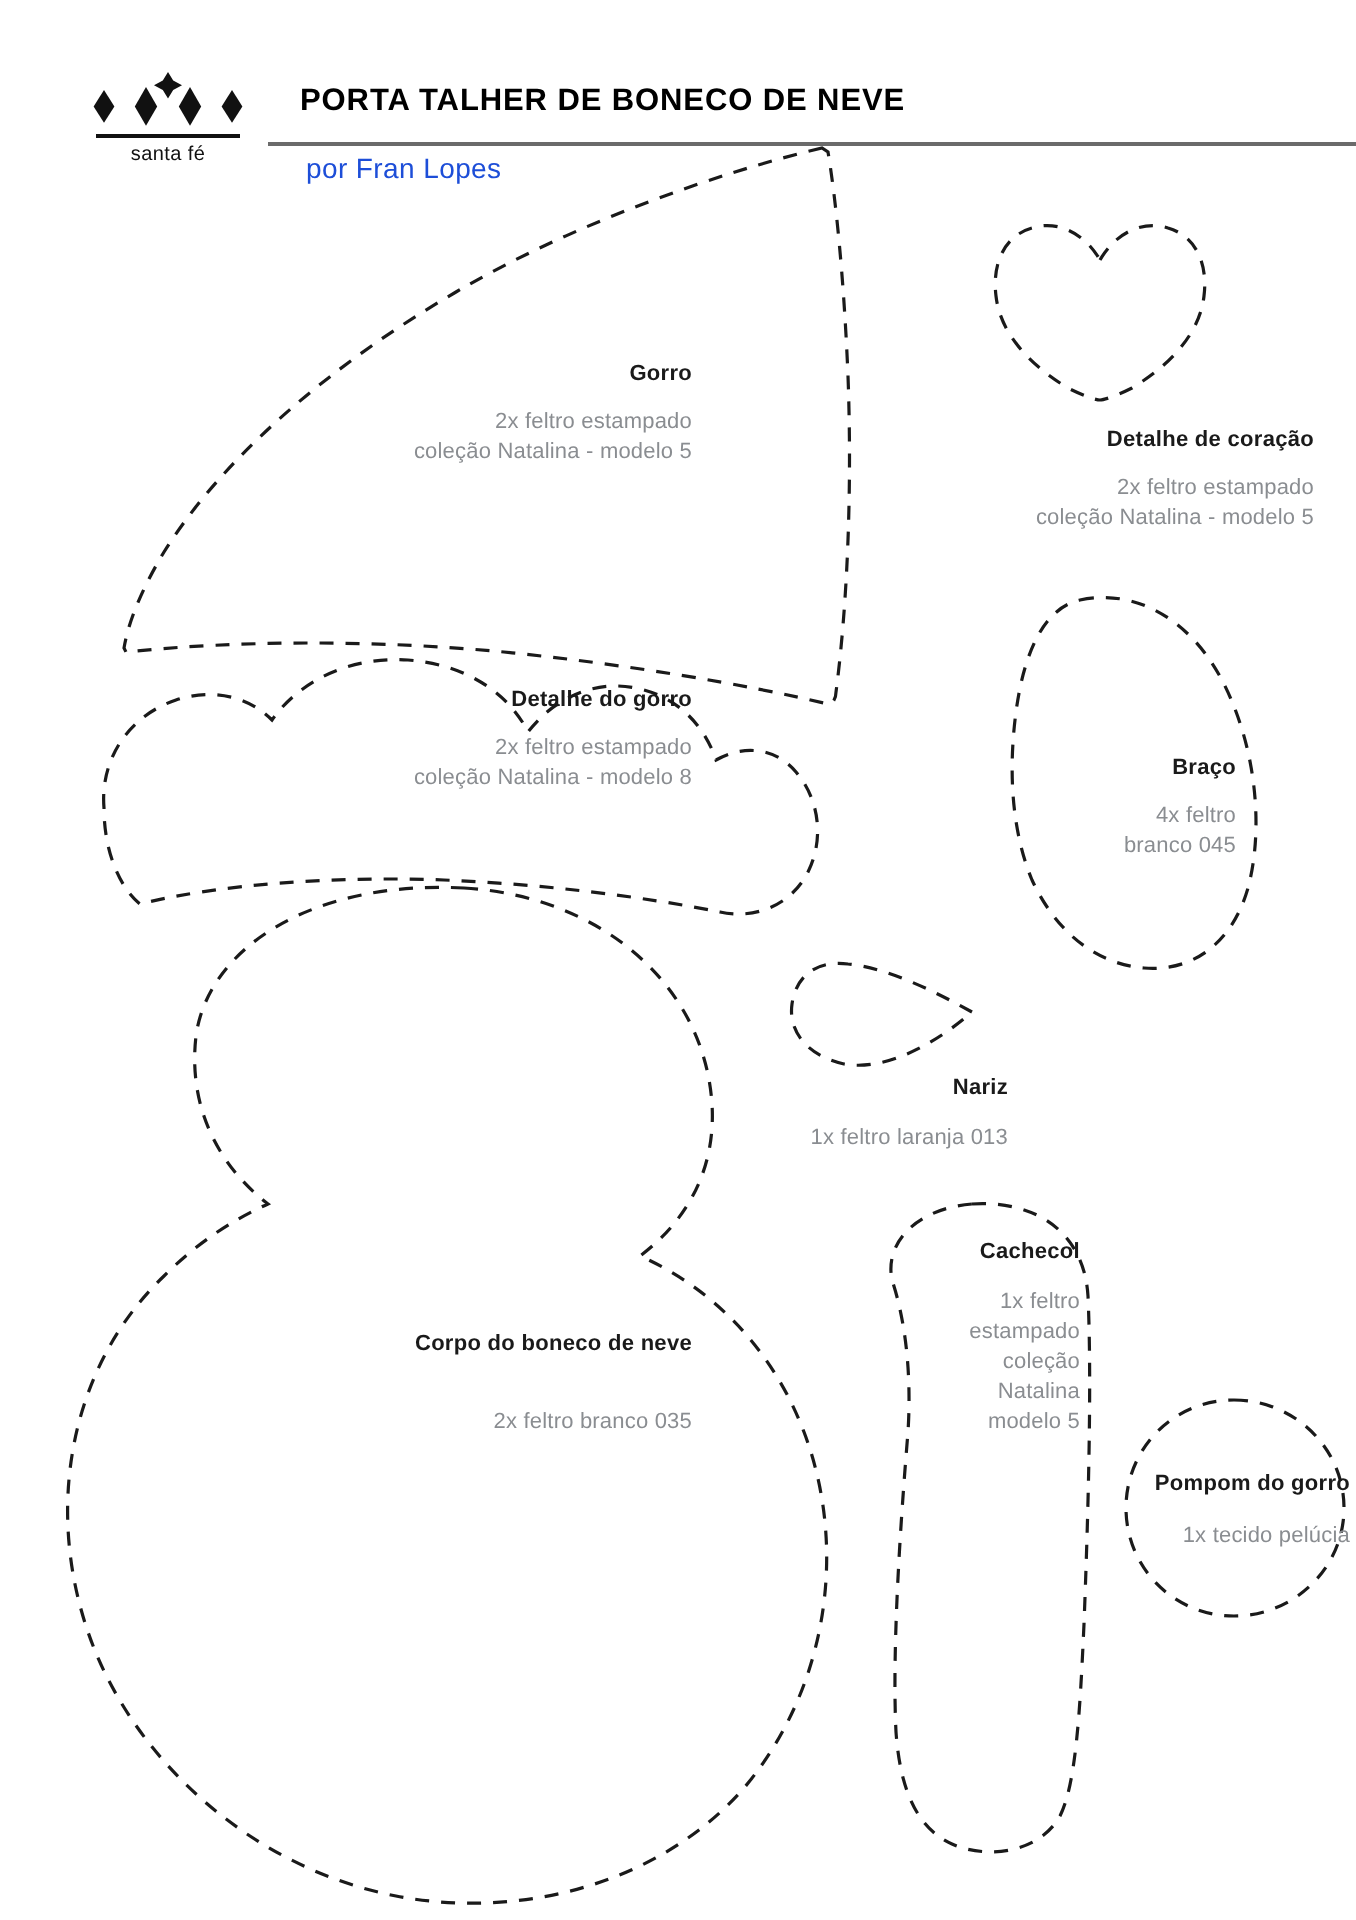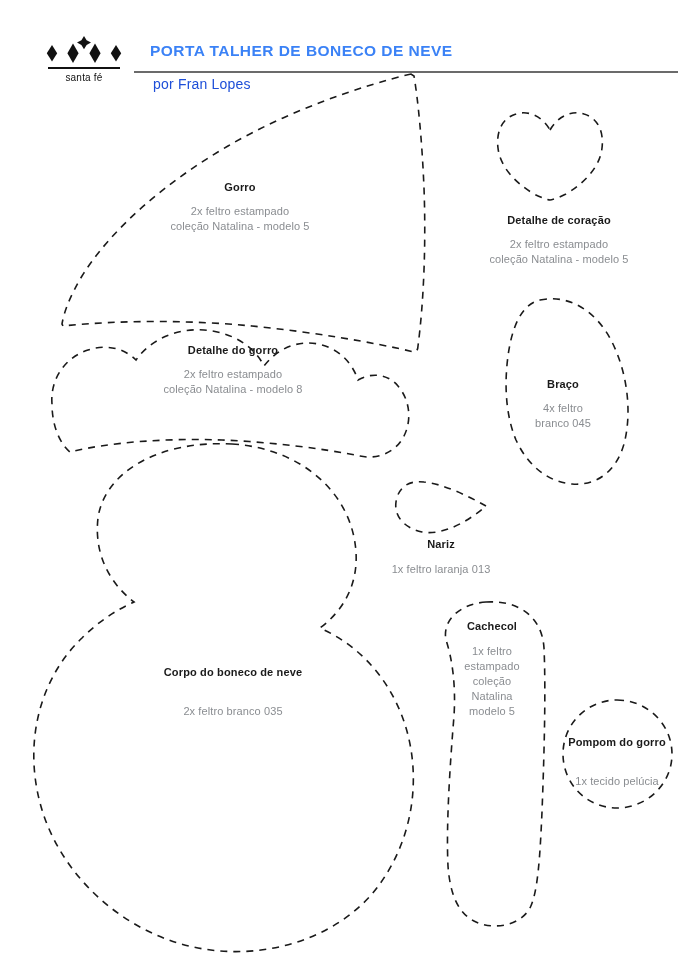--- a/index.html
+++ b/index.html
@@ -58,21 +58,21 @@
     top: 0;
     width: 520px;
   }
   #doc-title {
     position: absolute;
     left: 0;
     top: 42px;
     font-size: 15.5px;
     font-weight: bold;
     letter-spacing: 0.45px;
-    color: #3b82f6;
+    color: #000000;
     white-space: nowrap;
   }
   #header-rule {
     position: absolute;
     left: 134px;
     top: 71px;
     width: 544px;
     height: 1.5px;
     background: #6b6b6b;
   }
@@ -97,21 +97,21 @@
     fill: none;
     stroke: #1a1a1a;
     stroke-width: 1.6;
     stroke-dasharray: 7 6;
     stroke-linecap: butt;
   }
 
   
   .label-group {
     position: absolute;
-    text-align: center;
+    text-align: right;
   }
   .label-title {
     font-size: 11px;
     font-weight: bold;
     color: #1a1a1a;
     letter-spacing: 0.15px;
     line-height: 15px;
   }
   .label-desc {
     font-size: 11px;
@@ -125,21 +125,21 @@
   #lbl-gorro       { left: 134px; top: 180px; width: 212px; }
   #lbl-detalhe     { left: 120px; top: 343px; width: 226px; }
   #lbl-coracao     { left: 461px; top: 213px; width: 196px; }
   #lbl-braco       { left: 508px; top: 377px; width: 110px; }
   #lbl-nariz       { left: 378px; top: 537px; width: 126px; }
   #lbl-cachecol    { left: 444px; top: 619px; width: 96px; }
   #lbl-corpo       { left: 120px; top: 665px; width: 226px; }
   #lbl-pompom      { left: 559px; top: 735px; width: 116px; }
   #lbl-corpo .label-desc { margin-top: 24px; }
   #lbl-nariz .label-desc { margin-top: 10px; }
-  #lbl-pompom .label-desc { margin-top: 24px; }
+  #lbl-pompom .label-desc { margin-top: 11px; }
   #lbl-cachecol .label-desc { margin-top: 10px; }
 </style>
 </head>
 <body>
 
 <div id="page">
 
   <div id="header">
 
     <div id="logo">

